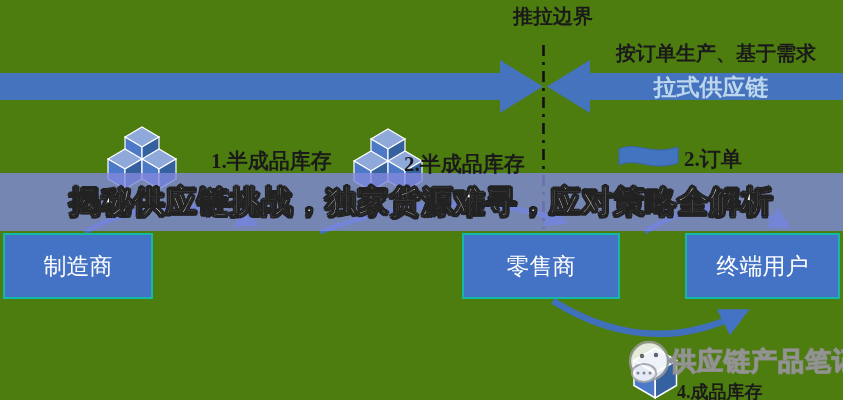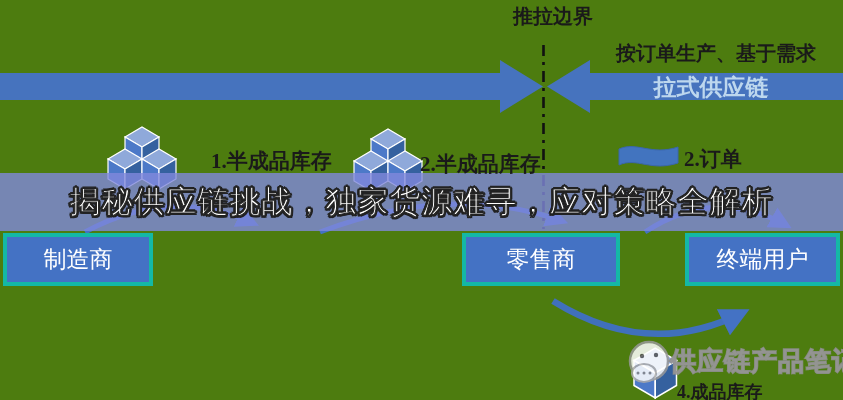--- a/index.html
+++ b/index.html
@@ -11,29 +11,29 @@
   .txt{position:absolute;z-index:3;color:#1a1a1a;white-space:nowrap;}
   .serif{font-family:"Liberation Serif","DejaVu Serif",serif;}
   .boundary-label{left:503px;top:3px;width:100px;text-align:center;font-size:20px;font-weight:600;}
   .push-header{left:151px;top:38px;width:320px;text-align:center;font-size:20px;font-weight:600;}
   .pull-header{left:556px;top:40px;width:320px;text-align:center;font-size:20px;font-weight:600;}
   .arrow-label{color:#BDD7EE;font-size:23px;font-weight:600;}
   .push-arrow-label{left:120px;top:71px;width:320px;text-align:center;}
   .pull-arrow-label{left:551px;top:72px;width:320px;text-align:center;}
   .node-label{font-size:21px;font-weight:600;}
   .node1{left:187px;top:147px;margin-left:24px;}
-  .node2{left:420px;top:150px;}
+  .node2{left:404px;top:150px;}
   .node3{left:684px;top:145px;}
   .node4{left:677px;top:380px;font-size:18px;}
   .overlay-title{left:0;top:173px;width:843px;height:58px;line-height:58px;text-align:center;
-    font-size:31px;font-weight:400;letter-spacing:1px;color:#ffffff;z-index:3;
+    font-size:31px;font-weight:700;letter-spacing:1px;color:#ffffff;z-index:3;
     -webkit-text-stroke:1px #222;
     text-shadow:2px 0 0 #222,-2px 0 0 #222,0 2px 0 #222,0 -2px 0 #222,
                 1.5px 1.5px 0 #222,-1.5px 1.5px 0 #222,1.5px -1.5px 0 #222,-1.5px -1.5px 0 #222;}
-  .chain-box{position:absolute;top:233px;height:53px;background:#4472C4;border:4px solid #14b8a6;
+  .chain-box{position:absolute;top:233px;height:66px;background:#4472C4;border:2px solid #14b8a6;
     box-sizing:border-box;color:#fff;display:flex;align-items:center;justify-content:center;
     font-size:23px;z-index:1;}
   .box1{left:3px;width:150px;}
   .box2{left:232px;width:156px;}
   .box3{left:462px;width:158px;}
   .box4{left:685px;width:155px;}
   .watermark-text{left:670px;top:344px;font-size:26px;font-weight:700;letter-spacing:1px;
     color:rgba(255,255,255,0.75);-webkit-text-stroke:1.5px rgba(140,140,140,0.9);z-index:4;}
 </style>
 </head>

